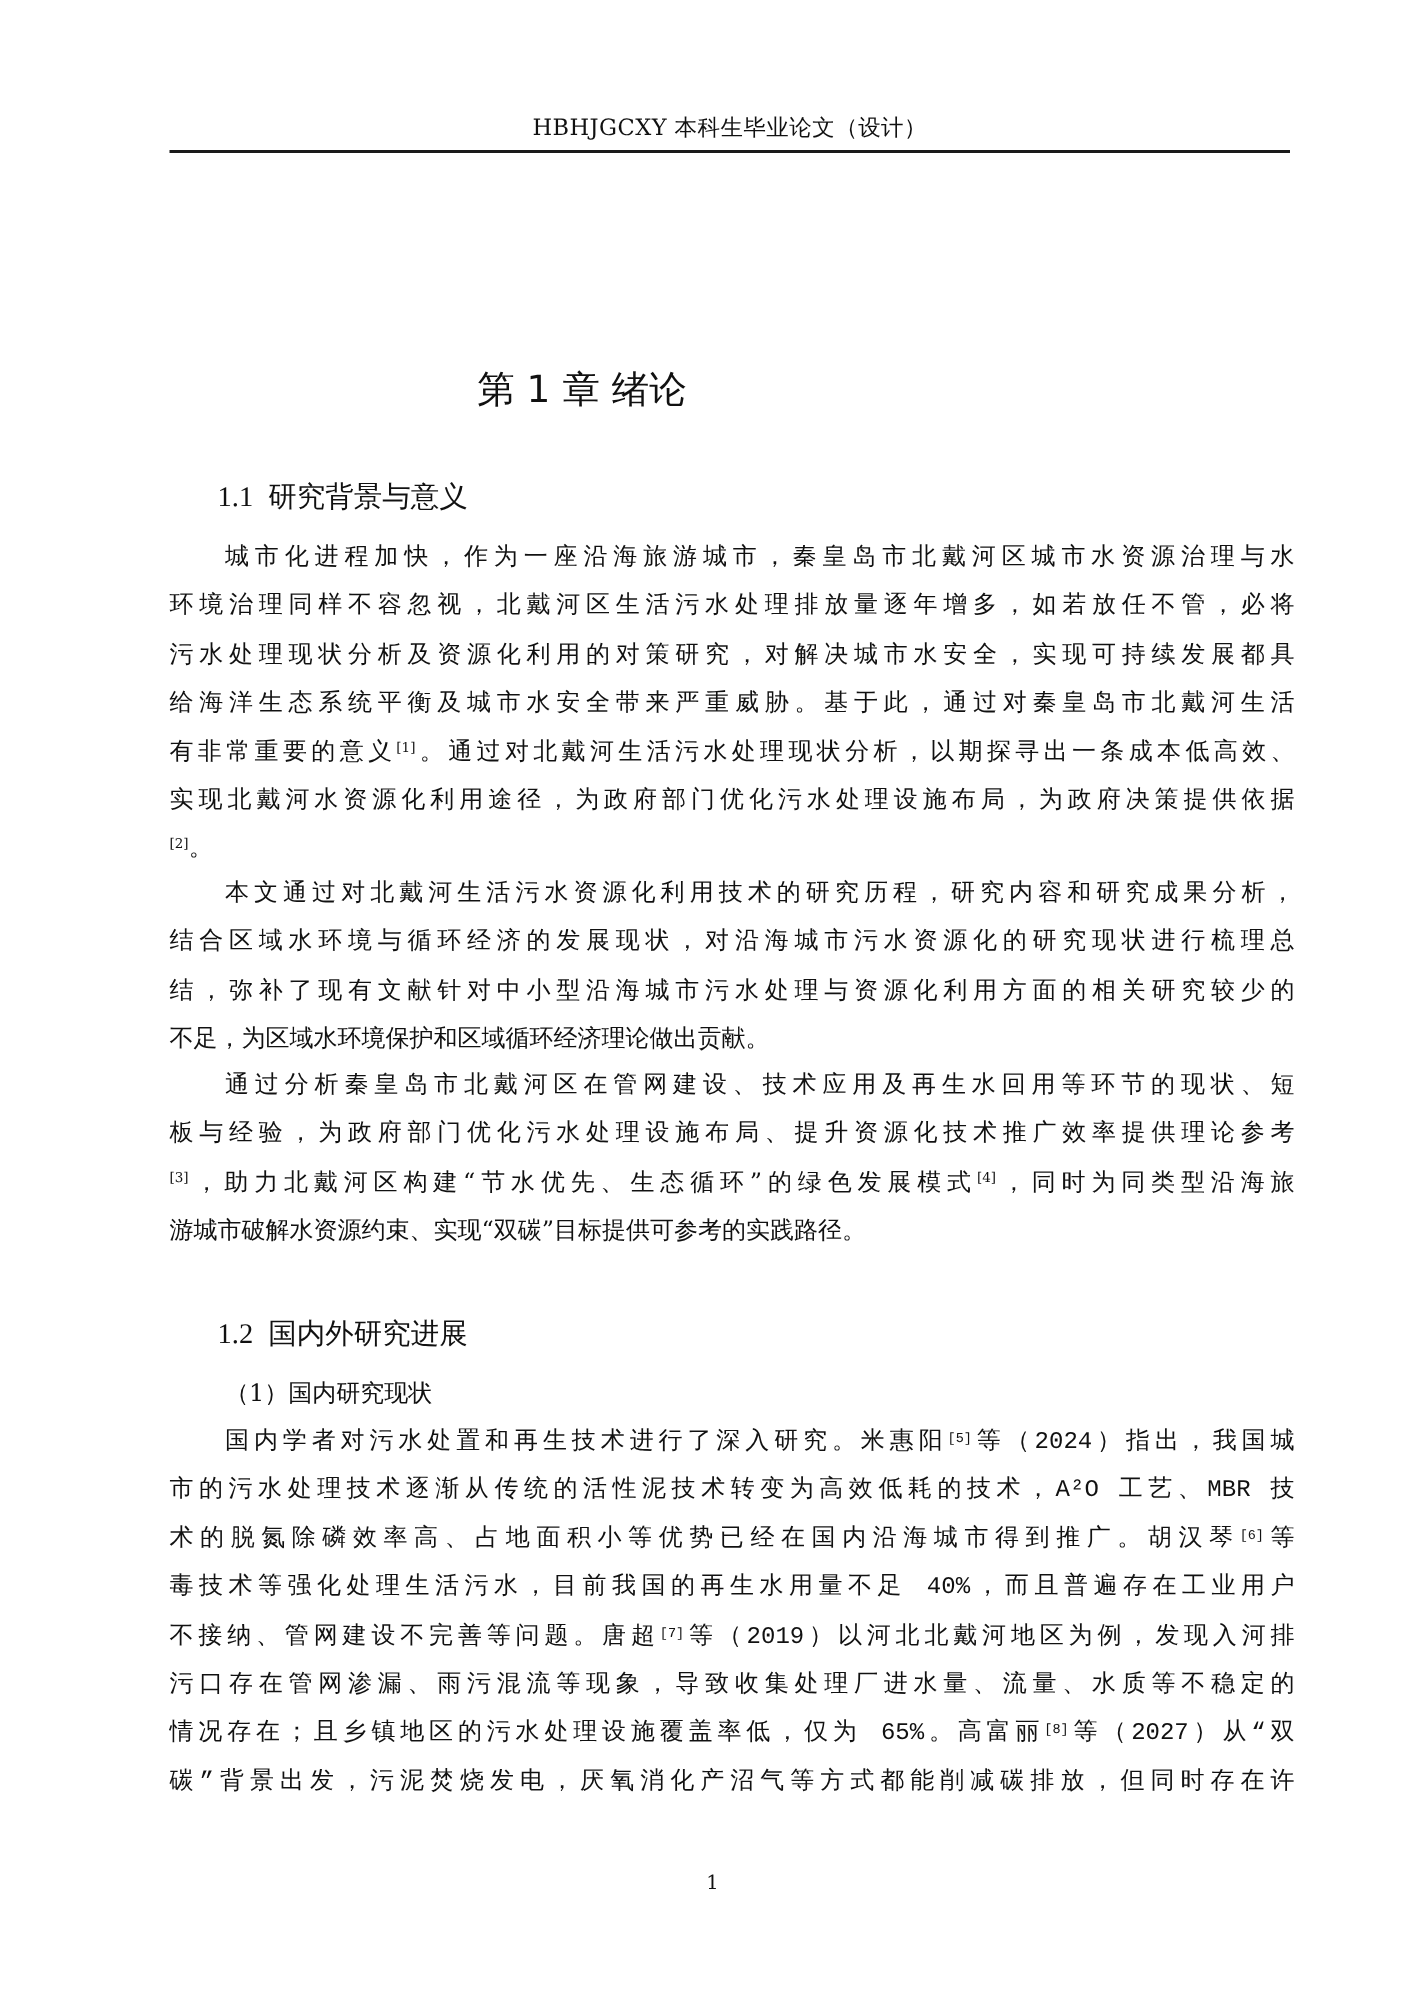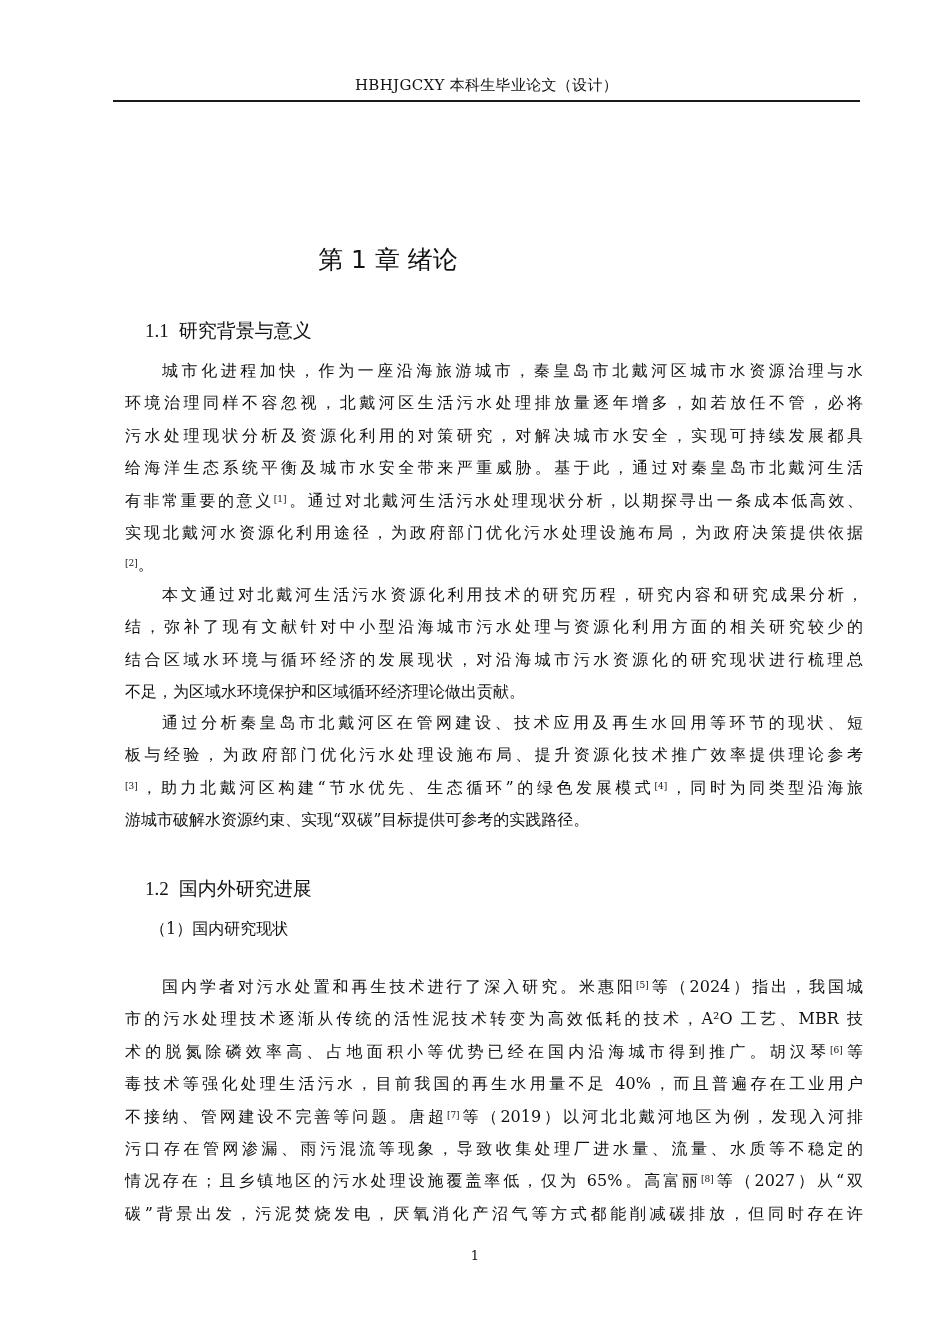--- a/index.html
+++ b/index.html
@@ -7,21 +7,21 @@
          font-family: "DejaVu Serif", "Liberation Serif", serif; color: #111; }
   .header { position: absolute; left: 113px; top: 76px; width: 747px; text-align: center;
             font-size: 15px; letter-spacing: 0.3px; }
   .header-rule { position: absolute; left: 113px; top: 100px; width: 747px; height: 2px; background: #1a1a1a; }
   .chapter { position: absolute; left: 0; width: 776px; top: 243px; text-align: center;
              font-family: "DejaVu Sans", "Liberation Sans", sans-serif; font-size: 25px; }
   .section { position: absolute; left: 113px; font-family: "DejaVu Sans", "Liberation Sans", sans-serif;
              font-size: 19px; margin-left: 32px; }
   .section .num { margin-right: 10px; font-family: "Liberation Serif", serif; }
   .para { position: absolute; left: 113px; width: 750px; font-size: 16px; line-height: 32.4px; }
-  .line { display: block; white-space: nowrap; text-align: justify; text-align-last: justify; margin-left: 12px; }
+  .line { display: block; white-space: nowrap; text-align: justify; text-align-last: justify; }
   .line.last { text-align-last: left; }
   .line.indent { padding-left: 37px; }
   sup { font-size: 9px; vertical-align: top; position: relative; top: -2px; }
   .subhead { position: absolute; left: 150px; font-size: 16px; }
   .pagenum { position: absolute; left: 0; width: 950px; top: 1248px; text-align: center; font-size: 13px; }
 </style>
 </head>
 <body>
 
 <div class="header">HBHJGCXY 本科生毕业论文（设计）</div>
@@ -38,39 +38,39 @@
   <span class="line">环境治理同样不容忽视，北戴河区生活污水处理排放量逐年增多，如若放任不管，必将</span>
   <span class="line">污水处理现状分析及资源化利用的对策研究，对解决城市水安全，实现可持续发展都具</span>
   <span class="line">给海洋生态系统平衡及城市水安全带来严重威胁。基于此，通过对秦皇岛市北戴河生活</span>
   <span class="line"><span>有非常重要的意义</span><sup>[1]</sup><span>。通过对北戴河生活污水处理现状分析，以期探寻出一条成本低高效、</span></span>
   <span class="line">实现北戴河水资源化利用途径，为政府部门优化污水处理设施布局，为政府决策提供依据</span>
   <span class="line last"><sup>[2]</sup><span>。</span></span>
 </div>
 
 <div class="para" style="top:579px;">
   <span class="line indent">本文通过对北戴河生活污水资源化利用技术的研究历程，研究内容和研究成果分析，</span>
+  <span class="line">结合区域水环境与循环经济的发展现状，对沿海城市污水资源化的研究现状进行梳理总</span>
   <span class="line">结，弥补了现有文献针对中小型沿海城市污水处理与资源化利用方面的相关研究较少的</span>
-  <span class="line">结合区域水环境与循环经济的发展现状，对沿海城市污水资源化的研究现状进行梳理总</span>
   <span class="line last">不足，为区域水环境保护和区域循环经济理论做出贡献。</span>
 </div>
 
 <div class="para" style="top:707px;">
   <span class="line indent">通过分析秦皇岛市北戴河区在管网建设、技术应用及再生水回用等环节的现状、短</span>
   <span class="line">板与经验，为政府部门优化污水处理设施布局、提升资源化技术推广效率提供理论参考</span>
   <span class="line"><sup>[3]</sup><span>，助力北戴河区构建“节水优先、生态循环”的绿色发展模式</span><sup>[4]</sup><span>，同时为同类型沿海旅</span></span>
   <span class="line last">游城市破解水资源约束、实现“双碳”目标提供可参考的实践路径。</span>
 </div>
 
 <div class="section" style="top:876px;">
   <span class="num">1.2</span><span>国内外研究进展</span>
 </div>
 
 <div class="subhead" style="top:919px;">（1）国内研究现状</div>
 
-<div class="para" style="top:971px;">
+<div class="para" style="top:945px;font-family:Liberation Mono, monospace;">
   <span class="line indent"><span>国内学者对污水处置和再生技术进行了深入研究。米惠阳</span><sup>[5]</sup><span>等（2024）指出，我国城</span></span>
   <span class="line">市的污水处理技术逐渐从传统的活性泥技术转变为高效低耗的技术，A²O 工艺、MBR 技</span>
   <span class="line"><span>术的脱氮除磷效率高、占地面积小等优势已经在国内沿海城市得到推广。胡汉琴</span><sup>[6]</sup><span>等</span></span>
   <span class="line">毒技术等强化处理生活污水，目前我国的再生水用量不足 40%，而且普遍存在工业用户</span>
   <span class="line"><span>不接纳、管网建设不完善等问题。唐超</span><sup>[7]</sup><span>等（2019）以河北北戴河地区为例，发现入河排</span></span>
   <span class="line">污口存在管网渗漏、雨污混流等现象，导致收集处理厂进水量、流量、水质等不稳定的</span>
   <span class="line"><span>情况存在；且乡镇地区的污水处理设施覆盖率低，仅为 65%。高富丽</span><sup>[8]</sup><span>等（2027）从“双</span></span>
   <span class="line">碳”背景出发，污泥焚烧发电，厌氧消化产沼气等方式都能削减碳排放，但同时存在许</span>
 </div>
 

